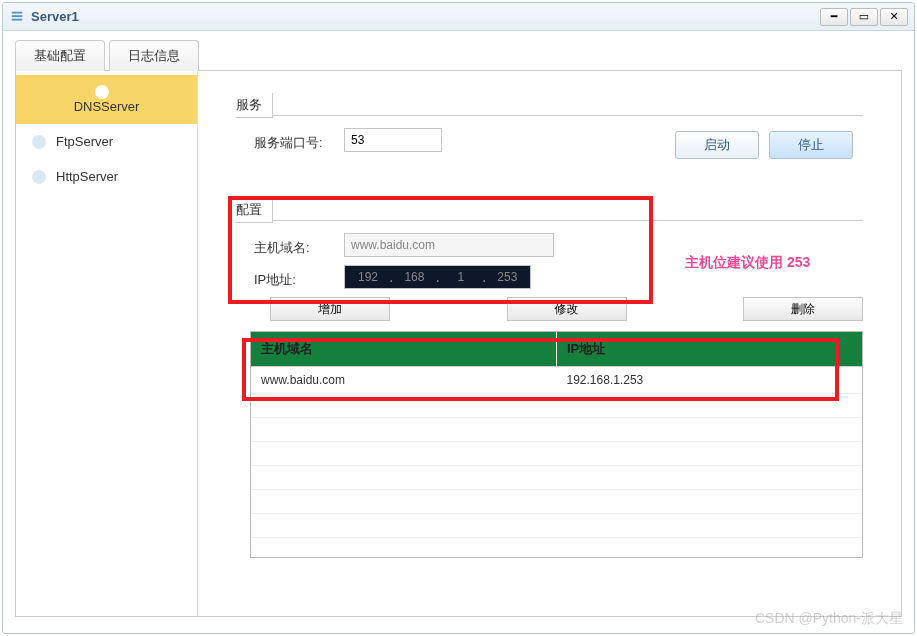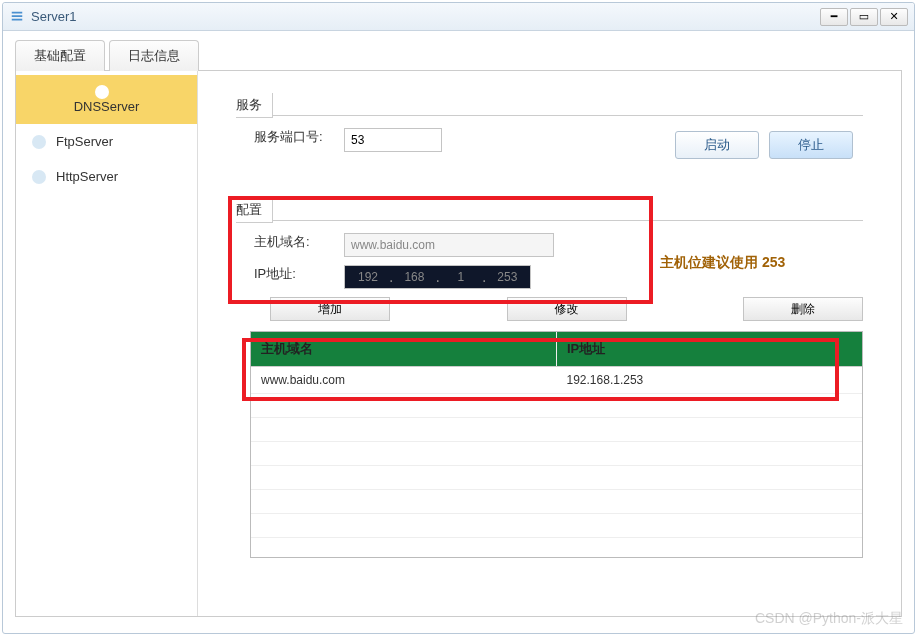--- a/index.html
+++ b/index.html
@@ -2,21 +2,21 @@
 <html><head>
   <meta charset="utf-8">
   <style>
     * { box-sizing: border-box; margin: 0; padding: 0; font-family: "Microsoft YaHei", Arial, sans-serif; }
     body { background: #fff; width: 917px; height: 636px; overflow: hidden; position: relative; }
     
     .window { border: 1px solid #b8c8d8; background: #fff; width: 913px; height: 632px; margin: 2px; border-radius: 3px; }
     
     .titlebar { height: 28px; background: linear-gradient(to bottom, #f4f8fc, #e6eef6); display: flex; align-items: center; padding: 0 6px; border-bottom: 1px solid #c8d4e0; border-radius: 3px 3px 0 0; }
     .titlebar .app-icon { width: 16px; height: 16px; margin-right: 6px; color: #4a90d0; display: flex; align-items: center; justify-content: center; }
-    .titlebar .title { font-size: 13px; color: #3a5a7a; font-weight: normal; flex: 1; }
+    .titlebar .title { font-size: 13px; color: #3a5a7a; font-weight: bold; flex: 1; }
     .titlebar .win-btns { display: flex; gap: 2px; }
     .titlebar .win-btn { width: 28px; height: 18px; border: 1px solid #bbb; background: linear-gradient(to bottom,#fdfdfd,#e8e8e8); border-radius: 2px; display: flex; align-items: center; justify-content: center; font-size: 11px; cursor: pointer; }
     
     .content-area { padding: 8px 12px; }
     
     .main-tabs { display: flex; border-bottom: 1px solid #ccc; position: relative; }
     .main-tab { padding: 6px 18px; font-size: 13px; color: #333; border: 1px solid #ccc; border-bottom: none; background: linear-gradient(to bottom,#fdfdfd,#f0f0f0); margin-right: 4px; border-radius: 4px 4px 0 0; cursor: pointer; position: relative; top: 1px; }
     .main-tab.active { background: #fff; border-bottom: 1px solid #fff; }
     
     .main-body { display: flex; border: 1px solid #ccc; border-top: none; height: 546px; }
@@ -28,37 +28,37 @@
     .sidebar-item.active .dot { background: #fff; }
     .sidebar-item:not(.active) .dot { background: #d8e8f4; }
     
     .right-panel { flex: 1; padding: 18px 24px; position: relative; }
     
     .fieldset { border: none; position: relative; margin-bottom: 20px; padding: 4px 14px 14px 14px; }
     .fieldset .legend-row { display: flex; align-items: center; margin-bottom: 10px; }
     .fieldset .legend { font-size: 13px; color: #333; padding: 3px 10px 3px 0; border-right: 1px solid #ccc; border-bottom: 1px solid #ccc; position: relative; }
     .fieldset .legend-line { flex: 1; border-bottom: 1px solid #ccc; margin-left: -1px; height: 1px; align-self: flex-end; margin-bottom: 2px; }
     
-    .form-row { display: flex; align-items: flex-start; margin: 8px 0 8px 18px; }
+    .form-row { display: flex; align-items: flex-end; margin: 8px 0 8px 18px; }
     .form-label { width: 90px; font-size: 13px; color: #333; }
     .form-input { width: 98px; height: 24px; border: 1px solid #c4c4c4; padding: 2px 6px; font-size: 12px; }
     .form-input.wide { width: 210px; }
     .readonly-input { background: #f5f5f5; color: #888; }
     
     .ip-box { display: inline-flex; align-items: center; border: 1px solid #c4c4c4; background: #0f172a; height: 24px; padding: 0 4px; }
     .ip-seg { width: 38px; text-align: center; border: none; background: transparent; color: #888; font-size: 12px; }
     .ip-dot { color: #888; padding: 0 2px; }
     
     .btn { min-width: 70px; height: 28px; border: 1px solid #b0c0d0; background: linear-gradient(to bottom,#ffffff,#e8f0f8); border-radius: 3px; font-size: 13px; color: #2a5a8a; cursor: pointer; padding: 0 28px; }
     .btn.stop { color: #2a5a8a; background: linear-gradient(to bottom,#e8f4ff,#c8e0f8); }
     
     .svc-btns { position: absolute; right: 24px; top: 42px; display: flex; gap: 10px; }
     
     .red-box1 { position: absolute; border: 4px solid #ec1c24; left: 228px; top: 196px; width: 425px; height: 108px; z-index: 100; pointer-events: none; }
-    .red-text { position: absolute; left: 660px; top: 254px; color: #a16207; font-size: 14px; font-weight: bold; z-index: 100; }
+    .red-text { position: absolute; left: 685px; top: 254px; color: #ec4899; font-size: 14px; font-weight: bold; z-index: 100; }
     .red-box2 { position: absolute; border: 4px solid #ec1c24; left: 242px; top: 338px; width: 597px; height: 63px; z-index: 100; pointer-events: none; }
     
     .action-row { display: flex; margin: 6px 0 10px 34px; gap: 0; }
     .action-btn { width: 120px; height: 24px; border: 1px solid #c4c4c4; background: linear-gradient(to bottom,#fdfdfd,#e8e8e8); font-size: 12px; cursor: pointer; }
     .action-spacer { flex: 1; max-width: 130px; }
     
     .table { border: 1px solid #bbb; margin: 0 0 0 14px; width: calc(100% - 14px); }
     .thead { display: flex; border-bottom: 1px solid #ccc; background: #15803d; }
     .th { flex: 1; padding: 8px 10px; font-size: 13px; font-weight: bold; color: #222; border-right: 1px solid #eee; }
     .th:last-child { border-right: none; }

